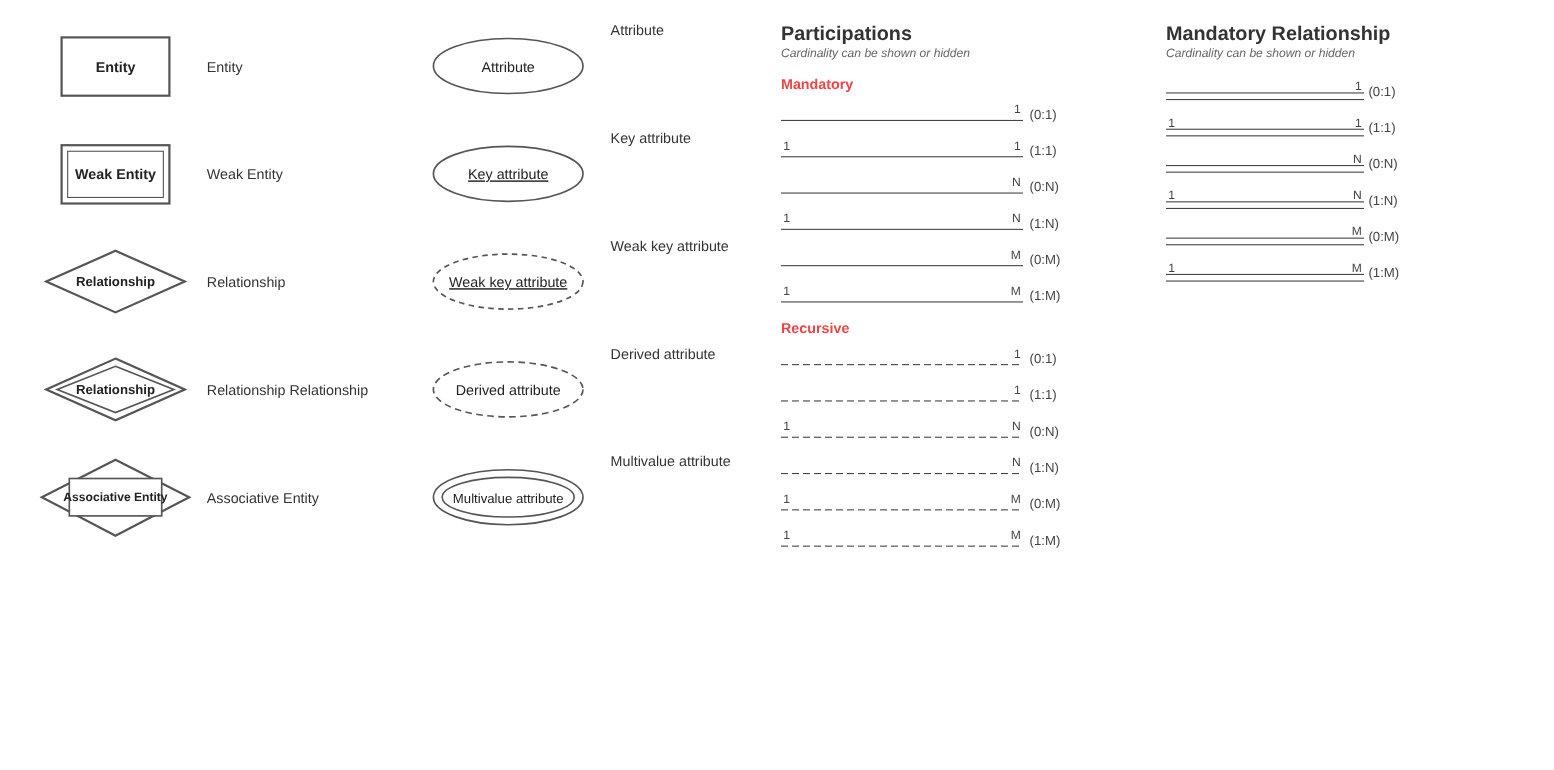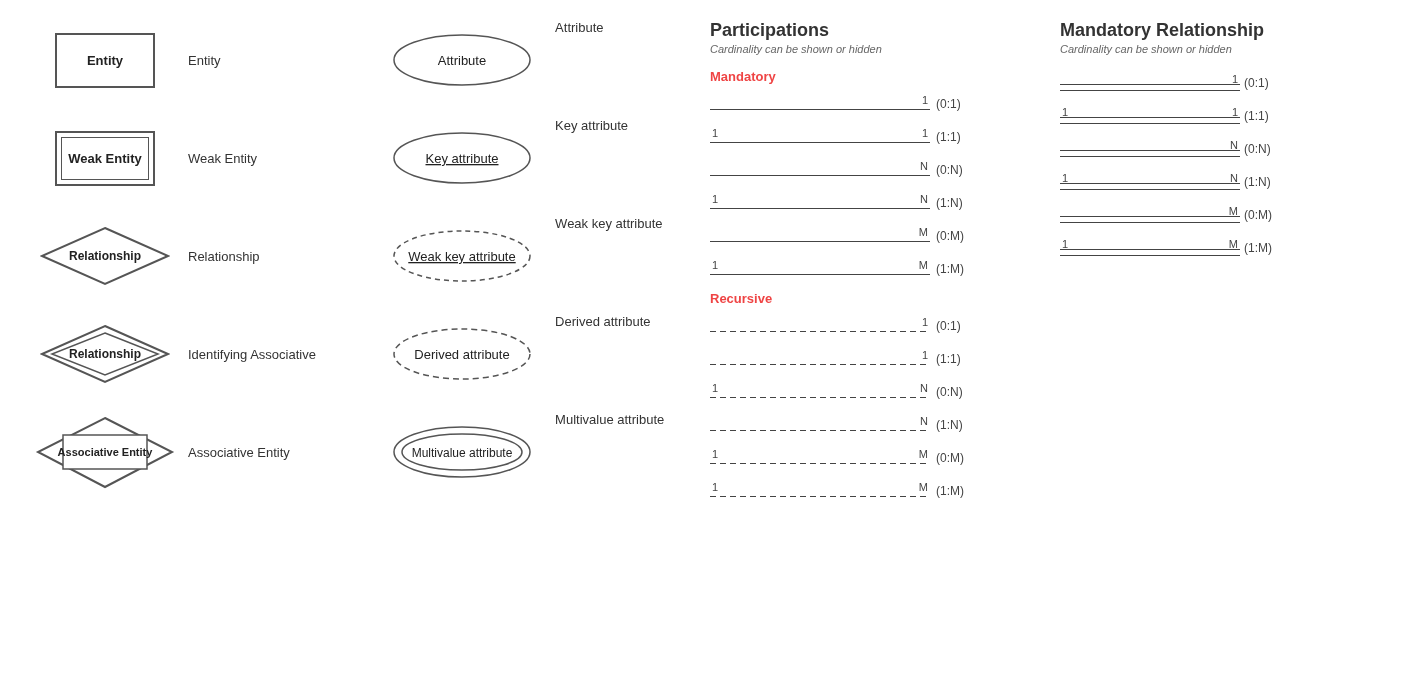--- a/index.html
+++ b/index.html
@@ -348,21 +348,21 @@
     <div class="shape-row">
       <div class="shape-container">
         <div class="diamond-container">
           <svg viewBox="0 0 130 60">
             <polygon points="65,2 128,30 65,58 2,30" fill="white" stroke="#555" stroke-width="2"></polygon>
             <polygon points="65,9 118,30 65,51 12,30" fill="white" stroke="#555" stroke-width="1.5"></polygon>
           </svg>
           <span class="diamond-label">Relationship</span>
         </div>
       </div>
-      <div class="shape-label">Identifying Associative</div>
+      <div class="shape-label">Relationship Relationship</div>
     </div>
 
     <div class="shape-row">
       <div class="shape-container">
         <div class="assoc-container">
           <svg viewBox="0 0 140 75">
             <polygon points="70,3 137,37 70,72 3,37" fill="white" stroke="#555" stroke-width="2"></polygon>
             <rect x="28" y="20" width="84" height="34" fill="white" stroke="#555" stroke-width="1.5"></rect>
           </svg>
           <span class="assoc-label">Associative Entity</span>

